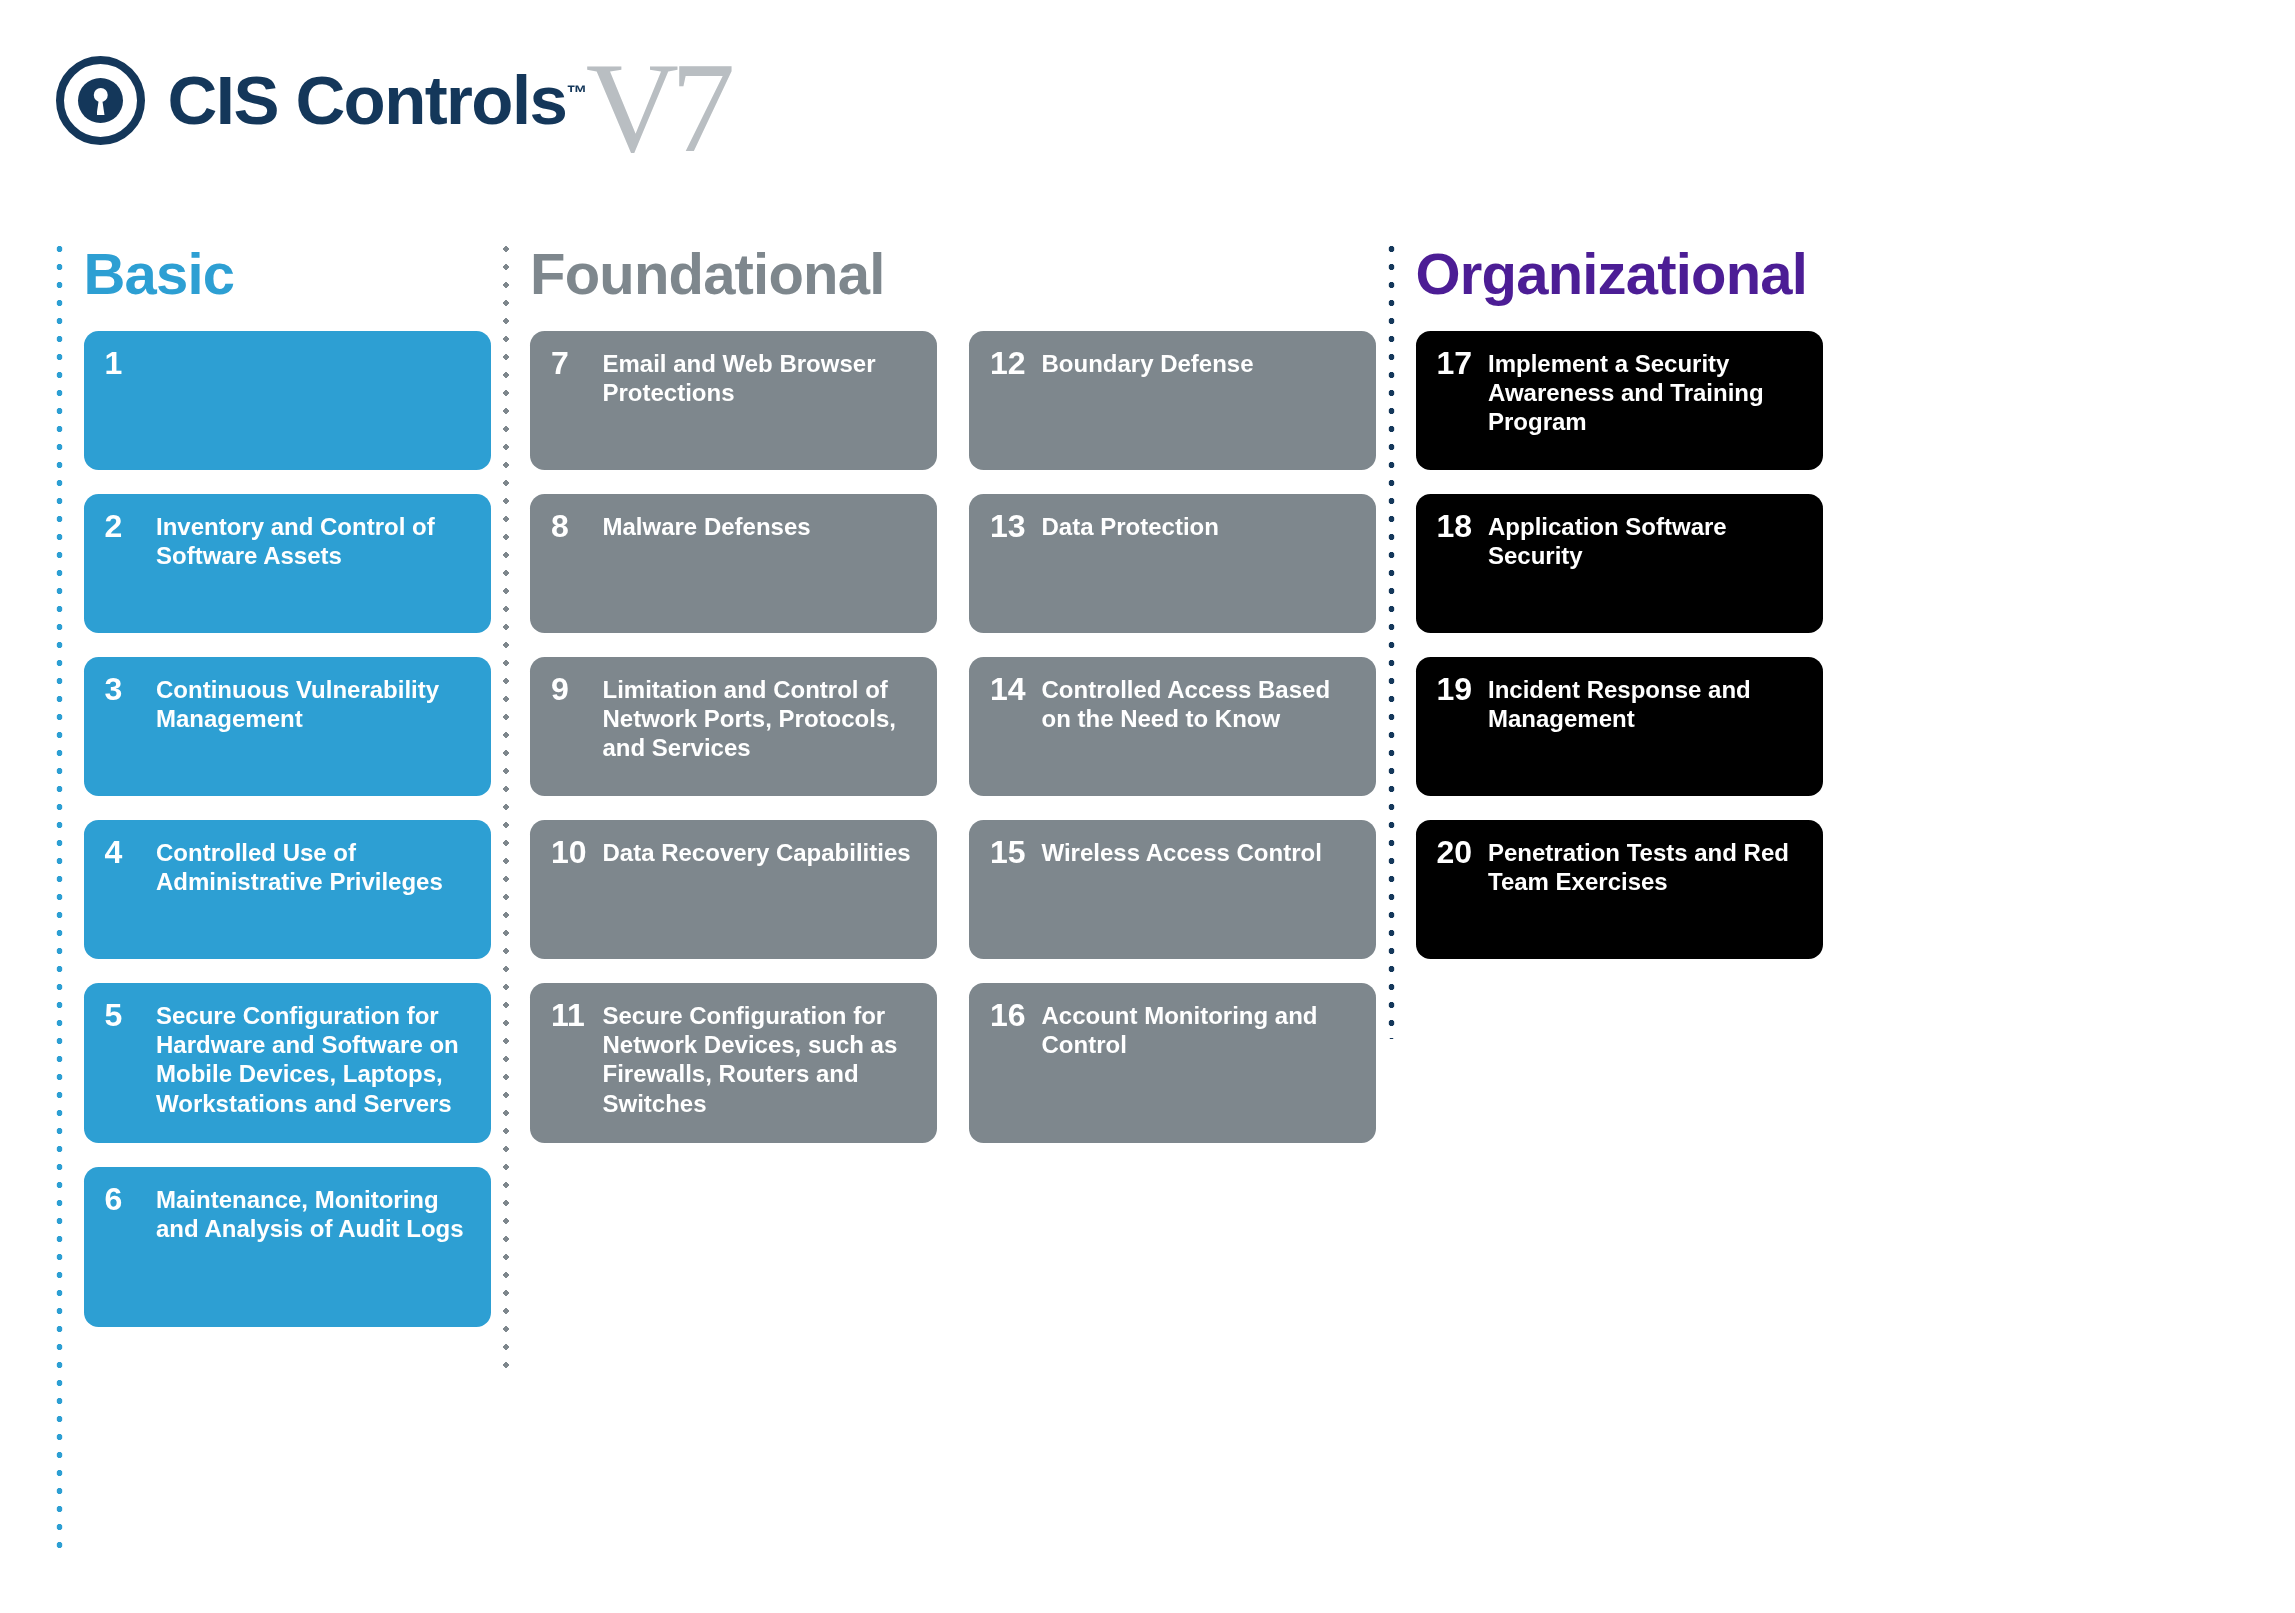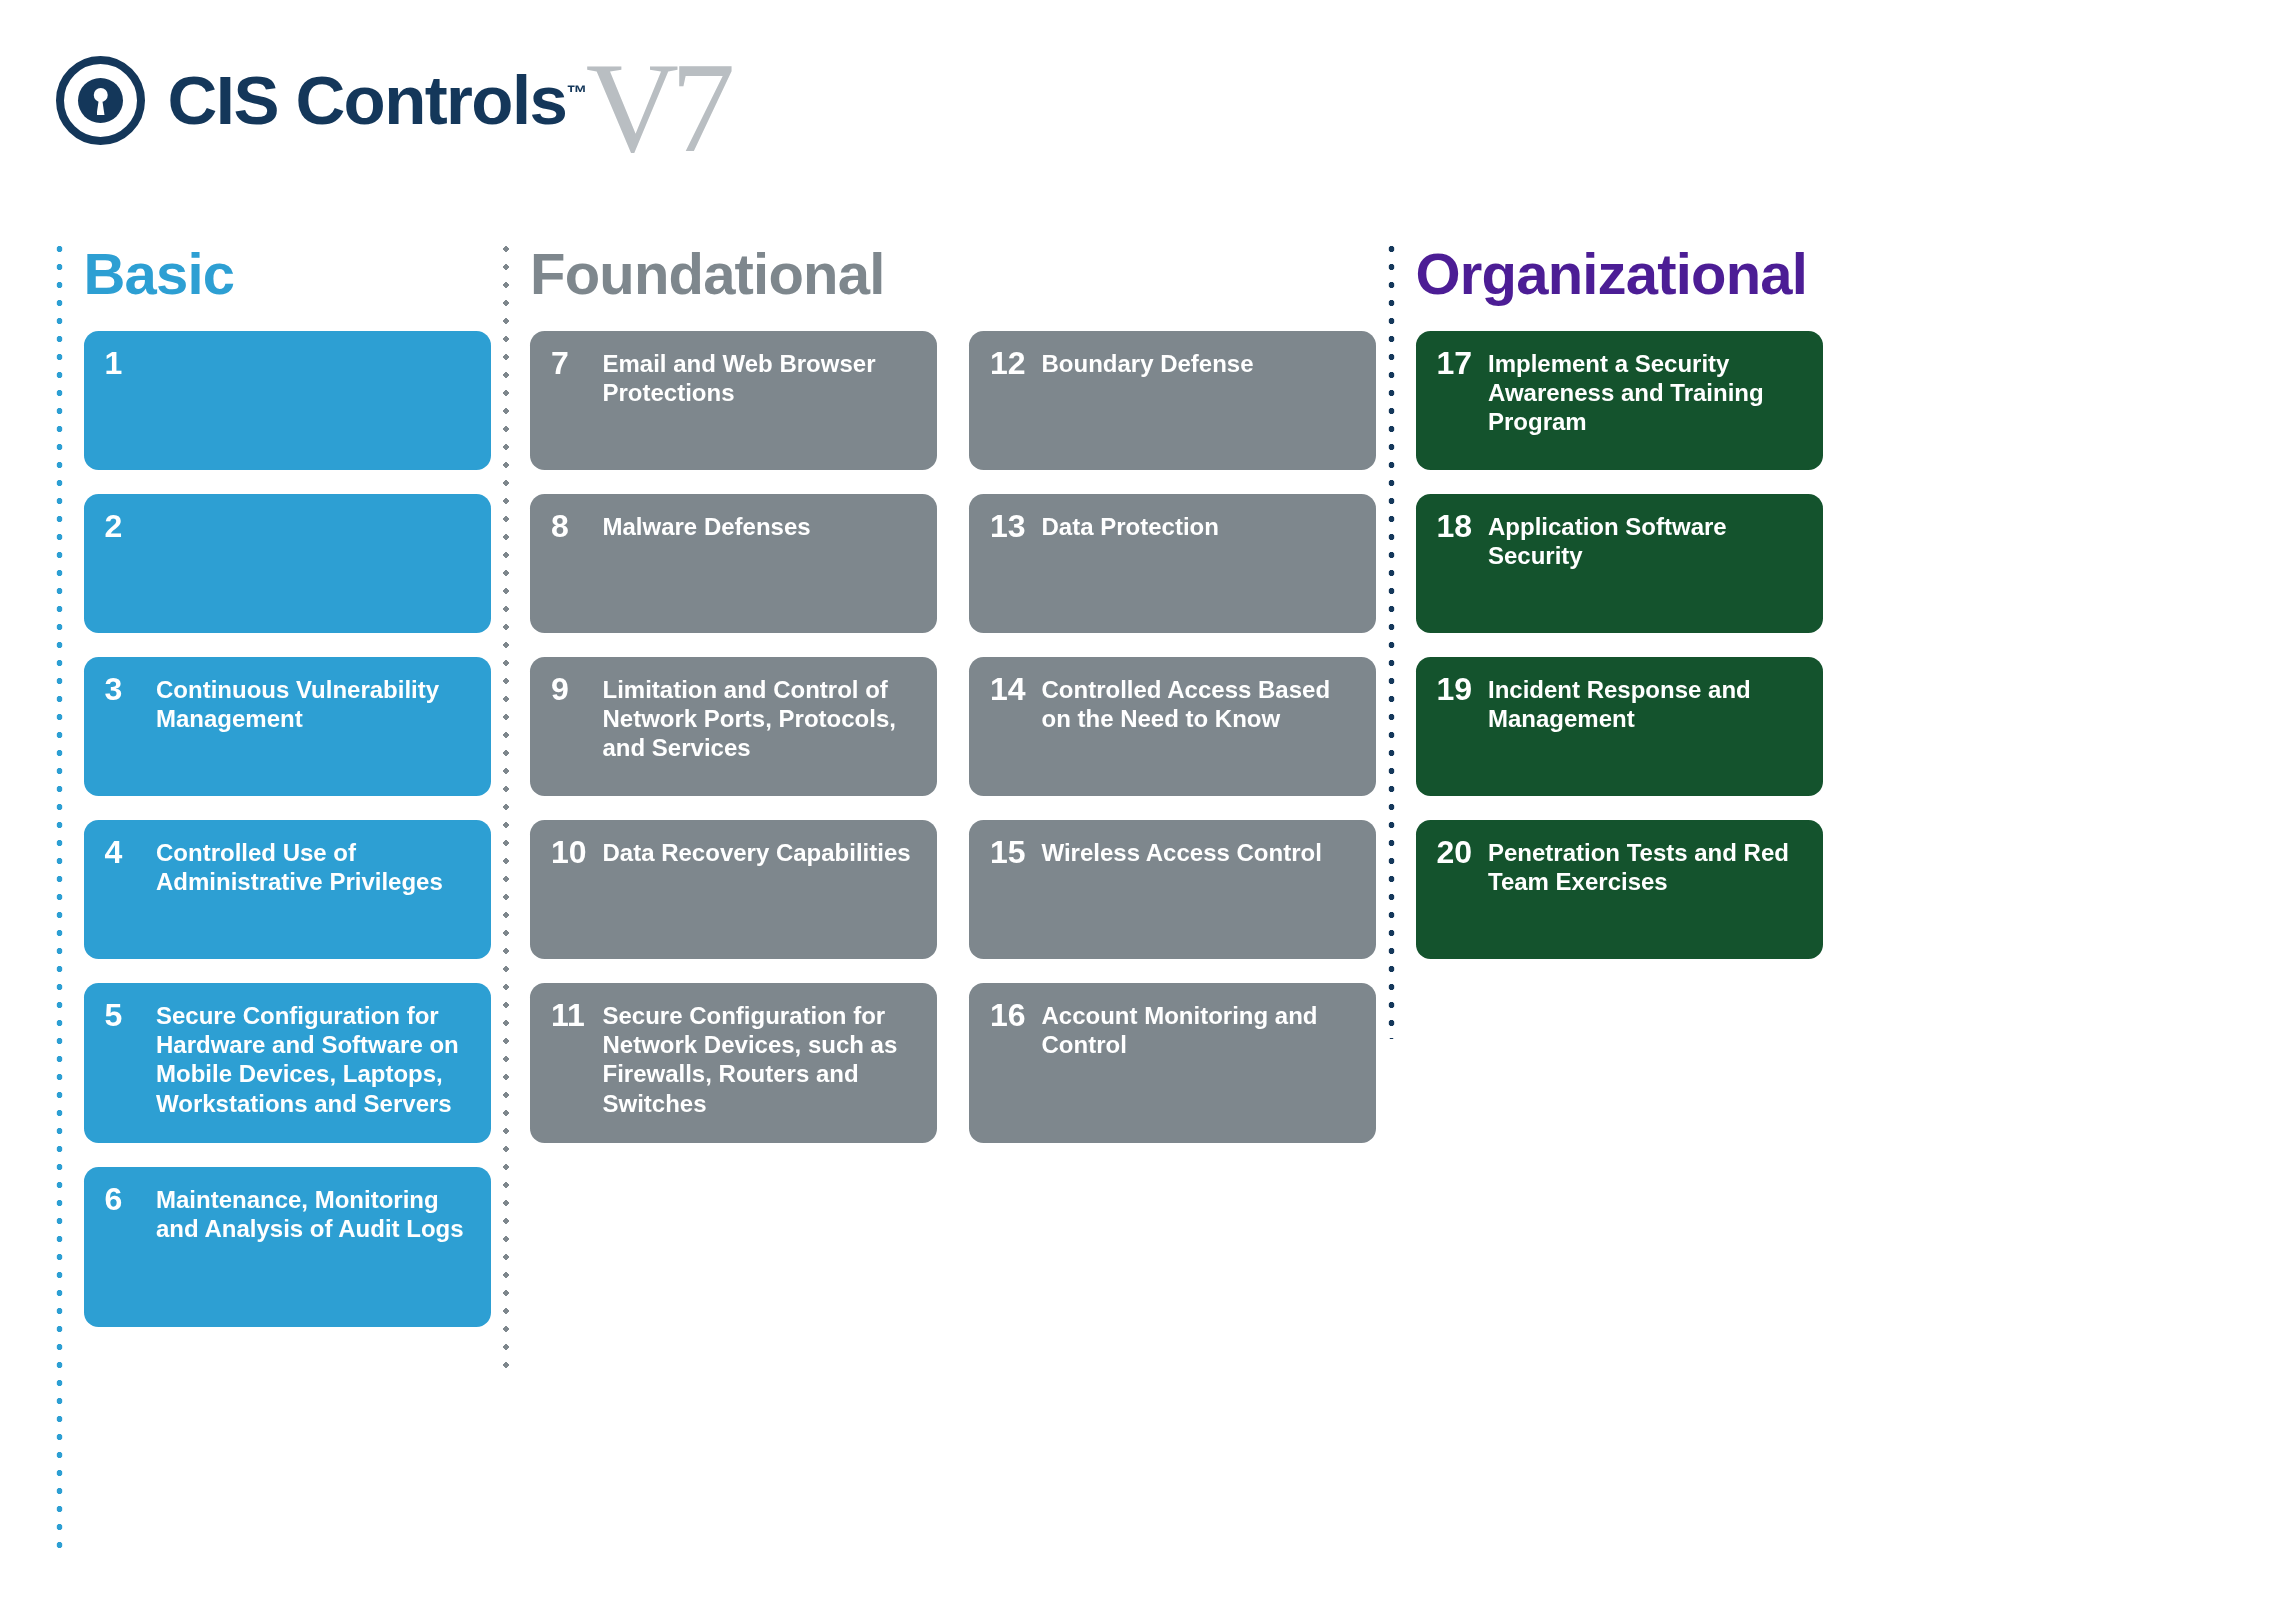--- a/index.html
+++ b/index.html
@@ -120,21 +120,21 @@
     border-radius: 14.5px;
     color: #fff;
     padding: 14.5px 21px 14.5px 21px;
     display: flex;
     align-items: flex-start;
     gap: 14.5px;
   }
   .card.tall { min-height: 160px; }
   .col-basic .card { background: #2d9fd3; }
   .col-found .card { background: #7e878d; }
-  .col-org   .card { background: #14532d; }
+  .col-org   .card { background: #000000; }
   .card-num {
     font-size: 32px;
     font-weight: 800;
     min-width: 37px;
     line-height: 1;
     padding-top: 1.6px;
   }
   .card-label {
     font-size: 24px;
     font-weight: 700;
@@ -163,20 +163,21 @@
     <div class="dots" style="height:1315px"></div>
     <div class="col-body">
       <div class="col-title">Basic</div>
       <div class="cards">
         <div class="card-col">
           <div class="card">
             <div class="card-num">1</div>
           </div>
           <div class="card">
             <div class="card-num">2</div>
+            <div class="card-label">Inventory and Control of Software Assets</div>
           </div>
           <div class="card">
             <div class="card-num">3</div>
             <div class="card-label">Continuous Vulnerability Management</div>
           </div>
           <div class="card">
             <div class="card-num">4</div>
             <div class="card-label">Controlled Use of Administrative Privileges</div>
           </div>
           <div class="card tall">

